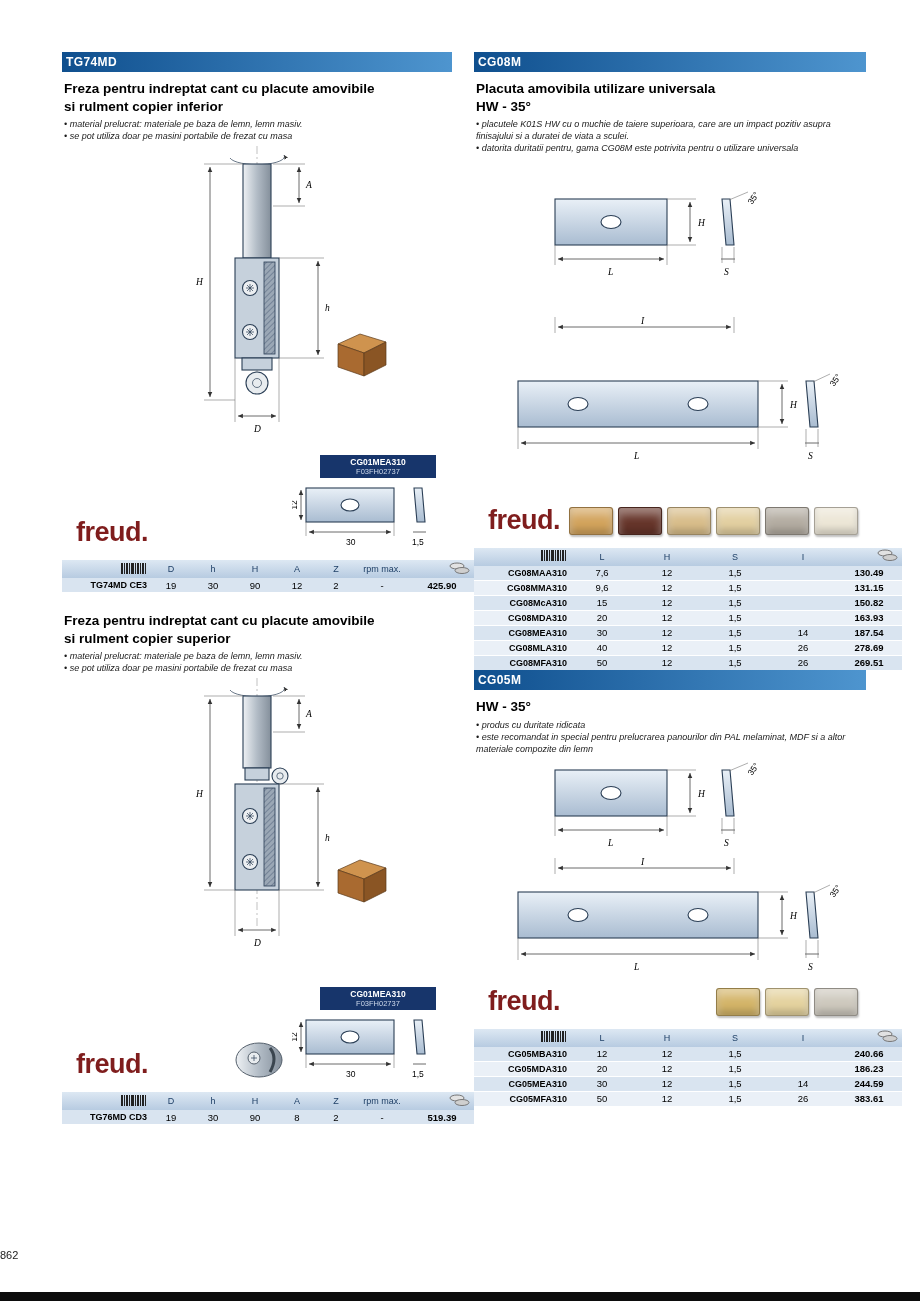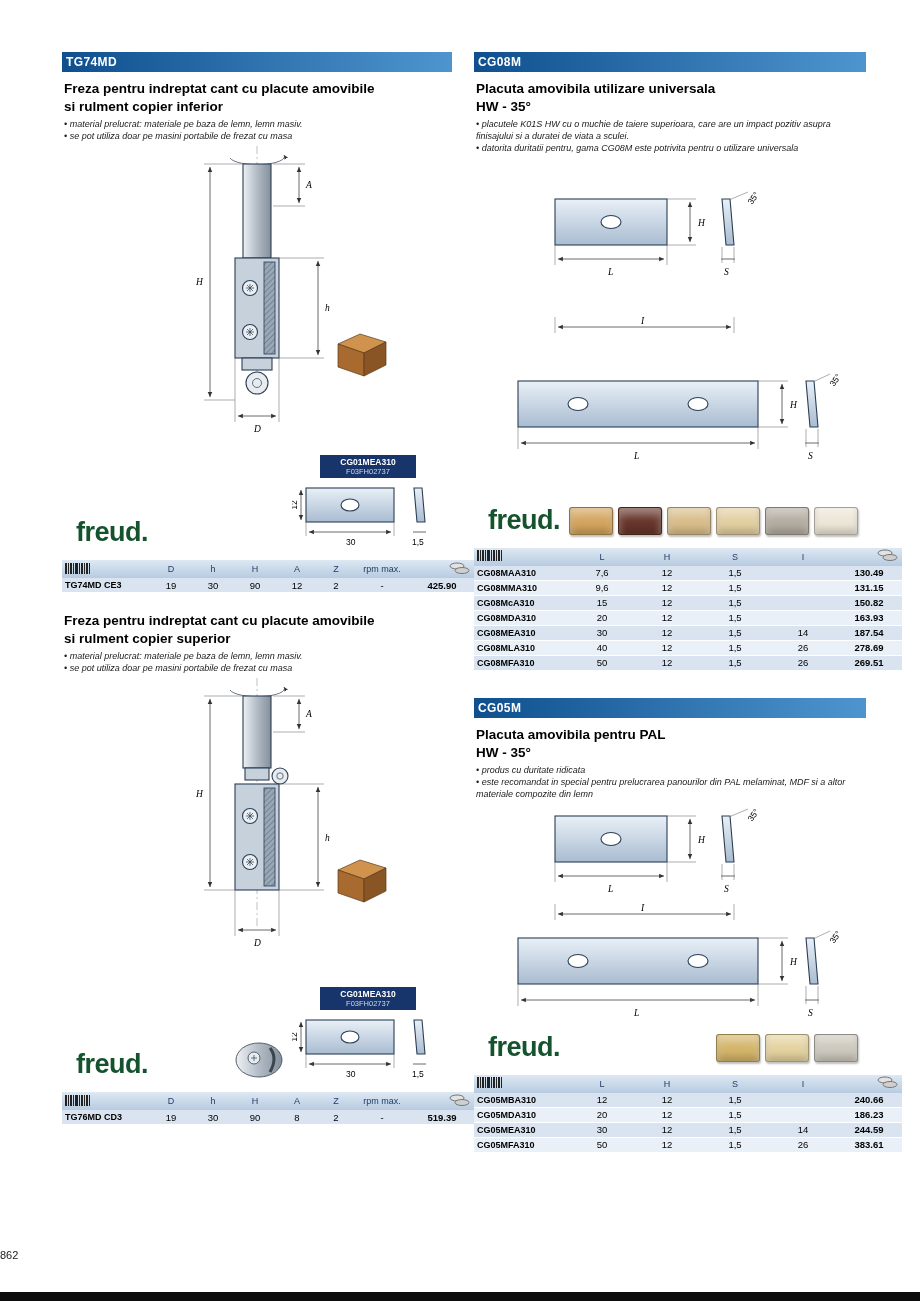--- a/index.html
+++ b/index.html
@@ -2,57 +2,57 @@
 <html><head>
 <meta charset="utf-8">
 <style>
   html,body{margin:0;padding:0;background:#fff;}
   .page{position:relative;width:920px;height:1301px;background:#fff;overflow:hidden;
         font-family:"Liberation Sans",sans-serif;color:#000;}
   section{position:absolute;}
   #sec-tg74md{top:52px;left:62px;width:390px;}
   #sec-tg76md{top:604px;left:62px;width:390px;}
   #sec-cg08m{top:52px;left:474px;width:392px;}
-  #sec-cg05m{top:698px;left:474px;width:392px;}
+  #sec-cg05m{top:670px;left:474px;width:392px;}
 
   .sec-header{height:20px;background:linear-gradient(90deg,#0f4f8e,#4e95cf);color:#fff;
               font-weight:bold;font-size:12px;line-height:20px;padding-left:4px;letter-spacing:.4px;}
   .sec-title{font-size:13.5px;font-weight:bold;margin:8px 0 3px 2px;line-height:1.3;color:#000;}
   .sec-title span{display:block;}
   .bullets{list-style:none;margin:3px 0 0 2px;padding:0;font-size:9px;font-style:italic;
            color:#1a1a1a;line-height:1.35;}
   .bullets li::before{content:"\2022  ";}
 
   .tg-draw{position:relative;height:412px;}
   .bit-svg{display:block;margin:0 auto;}
-  .freud-logo{position:absolute;left:14px;bottom:6px;color:#14532d;font-weight:bold;
+  .freud-logo{position:absolute;left:14px;bottom:6px;color:#7f1d1d;font-weight:bold;
               font-size:27px;letter-spacing:-0.5px;font-family:"Liberation Sans",sans-serif;}
   .insert-detail{position:absolute;right:2px;bottom:0;width:158px;}
   .insert-label{width:92px;margin:0 auto 2px 28px;background:#17356b;color:#fff;text-align:center;
-                padding:2px 2px;line-height:1.2;}
+                padding:2px 12px;line-height:1.2;}
   .ins-code{font-size:8.5px;font-weight:bold;}
   .ins-ref{font-size:7.5px;color:#cdd8ea;}
   .bit-photo{position:absolute;right:168px;bottom:6px;}
 
   .cg-draw{display:flex;flex-direction:column;align-items:center;justify-content:space-evenly;}
   #sec-cg08m .cg-draw{height:345px;}
   #sec-cg05m .cg-draw{height:226px;}
   .logo-swatch-row{display:flex;align-items:center;justify-content:space-between;padding:2px 8px 2px 14px;height:38px;}
   .logo-swatch-row .freud-logo{position:static;}
   .swatches{display:flex;gap:5px;}
   .swatch{width:42px;height:26px;border-radius:3px;border:1px solid rgba(0,0,0,.3);
           box-shadow:inset 0 7px 8px rgba(255,255,255,.4),inset 0 -5px 6px rgba(0,0,0,.18),1px 2px 2px rgba(0,0,0,.25);}
 
   .spec-table{width:100%;border-collapse:collapse;font-size:9.5px;margin-top:6px;table-layout:fixed;}
   .spec-table th{background:linear-gradient(#dde8f3,#b7cbe1);color:#1e3f66;font-weight:normal;
                  font-size:9px;height:16px;padding:1px 3px;text-align:center;}
   .spec-table td{height:12px;padding:1px 3px;text-align:center;border-bottom:1px solid #fff;}
   .spec-table tbody tr:nth-child(odd){background:#d9e4f0;}
   .spec-table tbody tr:nth-child(even){background:#eaf0f7;}
-  .spec-table .th-code,.spec-table td.code{text-align:left;}
+  .spec-table .th-code,.spec-table td.code{text-align:right;}
   .spec-table td.code{font-weight:bold;font-size:9px;white-space:nowrap;}
   .spec-table .th-price,.spec-table td.price{text-align:right;}
   .spec-table td.price{font-weight:bold;text-align:center;}
   .tg .th-code{width:82px;} .tg .w36{width:36px;} .tg .th-fill{width:auto;}
   .tg .th-z{width:30px;} .tg .th-rpm{width:50px;} .tg .th-price{width:58px;}
   .cg .th-code{width:90px;} .cg .th-l{width:58px;} .cg .th-h{width:60px;}
   .cg .th-s{width:64px;} .cg .th-i{width:60px;} .cg .th-price{width:60px;}
 
   svg .out{stroke:#2a3e55;stroke-width:1.1;}
   svg .thin{stroke:#2a3e55;stroke-width:.7;fill:none;}
@@ -559,21 +559,20 @@
         </tr>
       </tbody>
     </table>
   </section>
 
   <section id="sec-cg05m">
     <div class="sec-header">
       <span>CG05M</span>
     </div>
     <h2 class="sec-title">
-      <span>Placuta amovibila pentru PAL</span>
       <span>HW - 35°</span>
     </h2>
     <ul class="bullets">
       <li>produs cu duritate ridicata</li>
       <li>este recomandat in special pentru prelucrarea panourilor din PAL melaminat, MDF si a altor materiale compozite din lemn</li>
     </ul>
 
     <div class="cg-draw">
       <svg width="340" height="92" viewBox="0 0 340 92">
         <rect class="out" x="55" y="10" width="112" height="46" fill="url(#insG)"></rect>

